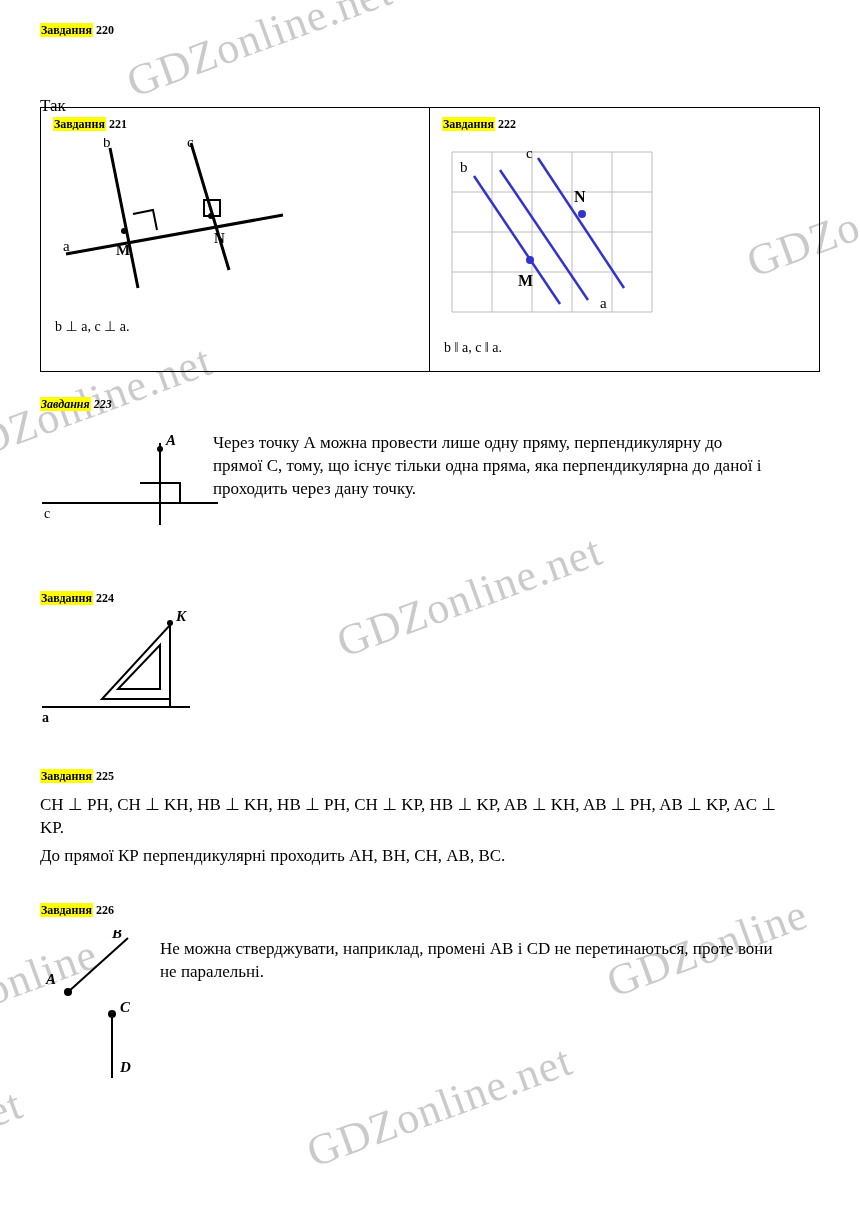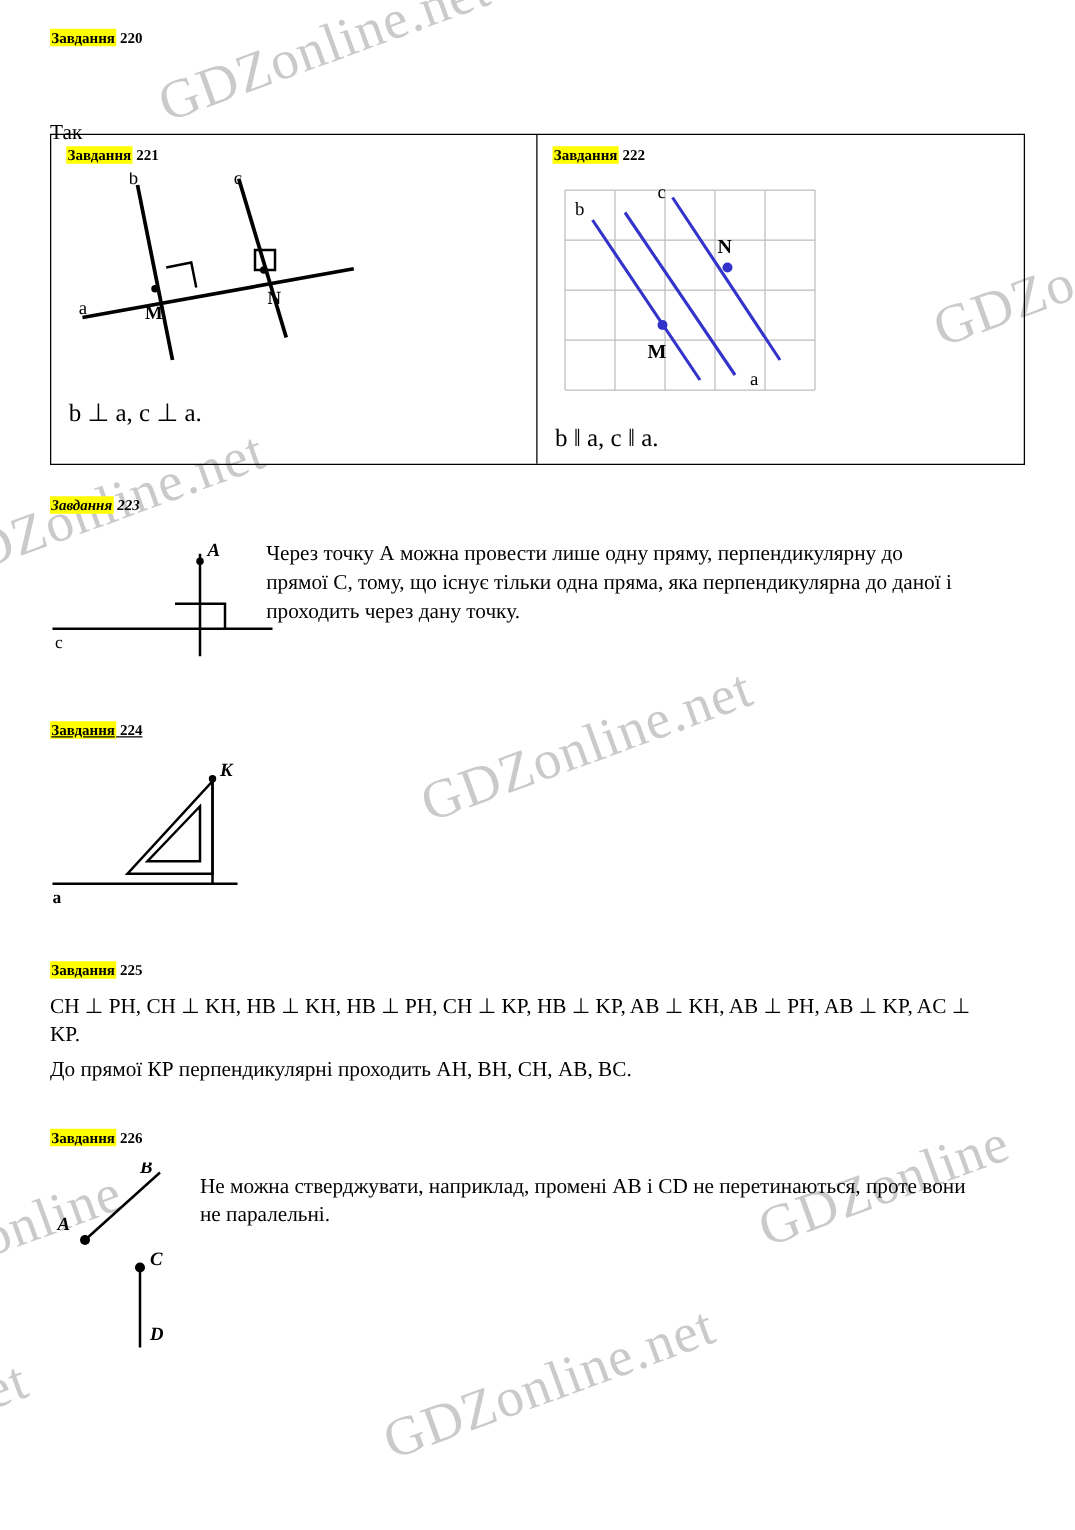--- a/index.html
+++ b/index.html
@@ -56,21 +56,21 @@
     z-index: 10;
     background: transparent;
   }
   .boxrow .divider {
     position:absolute; left:388px; top:0; bottom:0; width:1px; background:#000;
   }
   .cell { position:absolute; top:0; height:100%;text-decoration:underline; }
   .cell.left { left:0; width:388px; }
   .cell.right { left:389px; width:391px; }
   .cell .hdr { position:absolute; left:12px; top:10px; }
-  .cell .concl { position:absolute; font-size:20px; }
+  .cell .concl { position:absolute; font-size:14px; }
 
   svg { display:block; }
   .fig { position:absolute; }
 
   
   .flabel { font-family:"Liberation Serif", serif; }
 </style>
 </head>
 <body>
 
@@ -184,21 +184,21 @@
 
       <path d="M100,58 L140,58 L140,78" fill="none" stroke="#000" stroke-width="2"></path>
       <circle cx="120" cy="24" r="3" fill="#000"></circle>
       <text class="flabel" x="126" y="20" font-size="15" font-style="italic" font-weight="bold">A</text>
       <text class="flabel" x="4" y="93" font-size="14">c</text>
     </svg>
   </div>
 
   <div class="abs body-text" style="left:213px; top:432px; width:560px;">Через точку А можна провести лише одну пряму, перпендикулярну до прямої С, тому, що існує тільки одна пряма, яка перпендикулярна до даної і проходить через дану точку.</div>
 
-  <div class="abs task-head" style="left:40px; top:578px;text-decoration:underline;">
+  <div class="abs task-head" style="left:40px; top:592px;">
     <span class="hl">Завдання</span>
     <span class="num">224</span>
   </div>
 
   <div class="fig abs" style="left:40px; top:605px;">
     <svg width="180" height="120" viewBox="0 0 180 120">
 
       <line x1="2" y1="102" x2="150" y2="102" stroke="#000" stroke-width="2"></line>
 
       <path d="M130,20 L130,94 L62,94 Z" fill="none" stroke="#000" stroke-width="2"></path>

